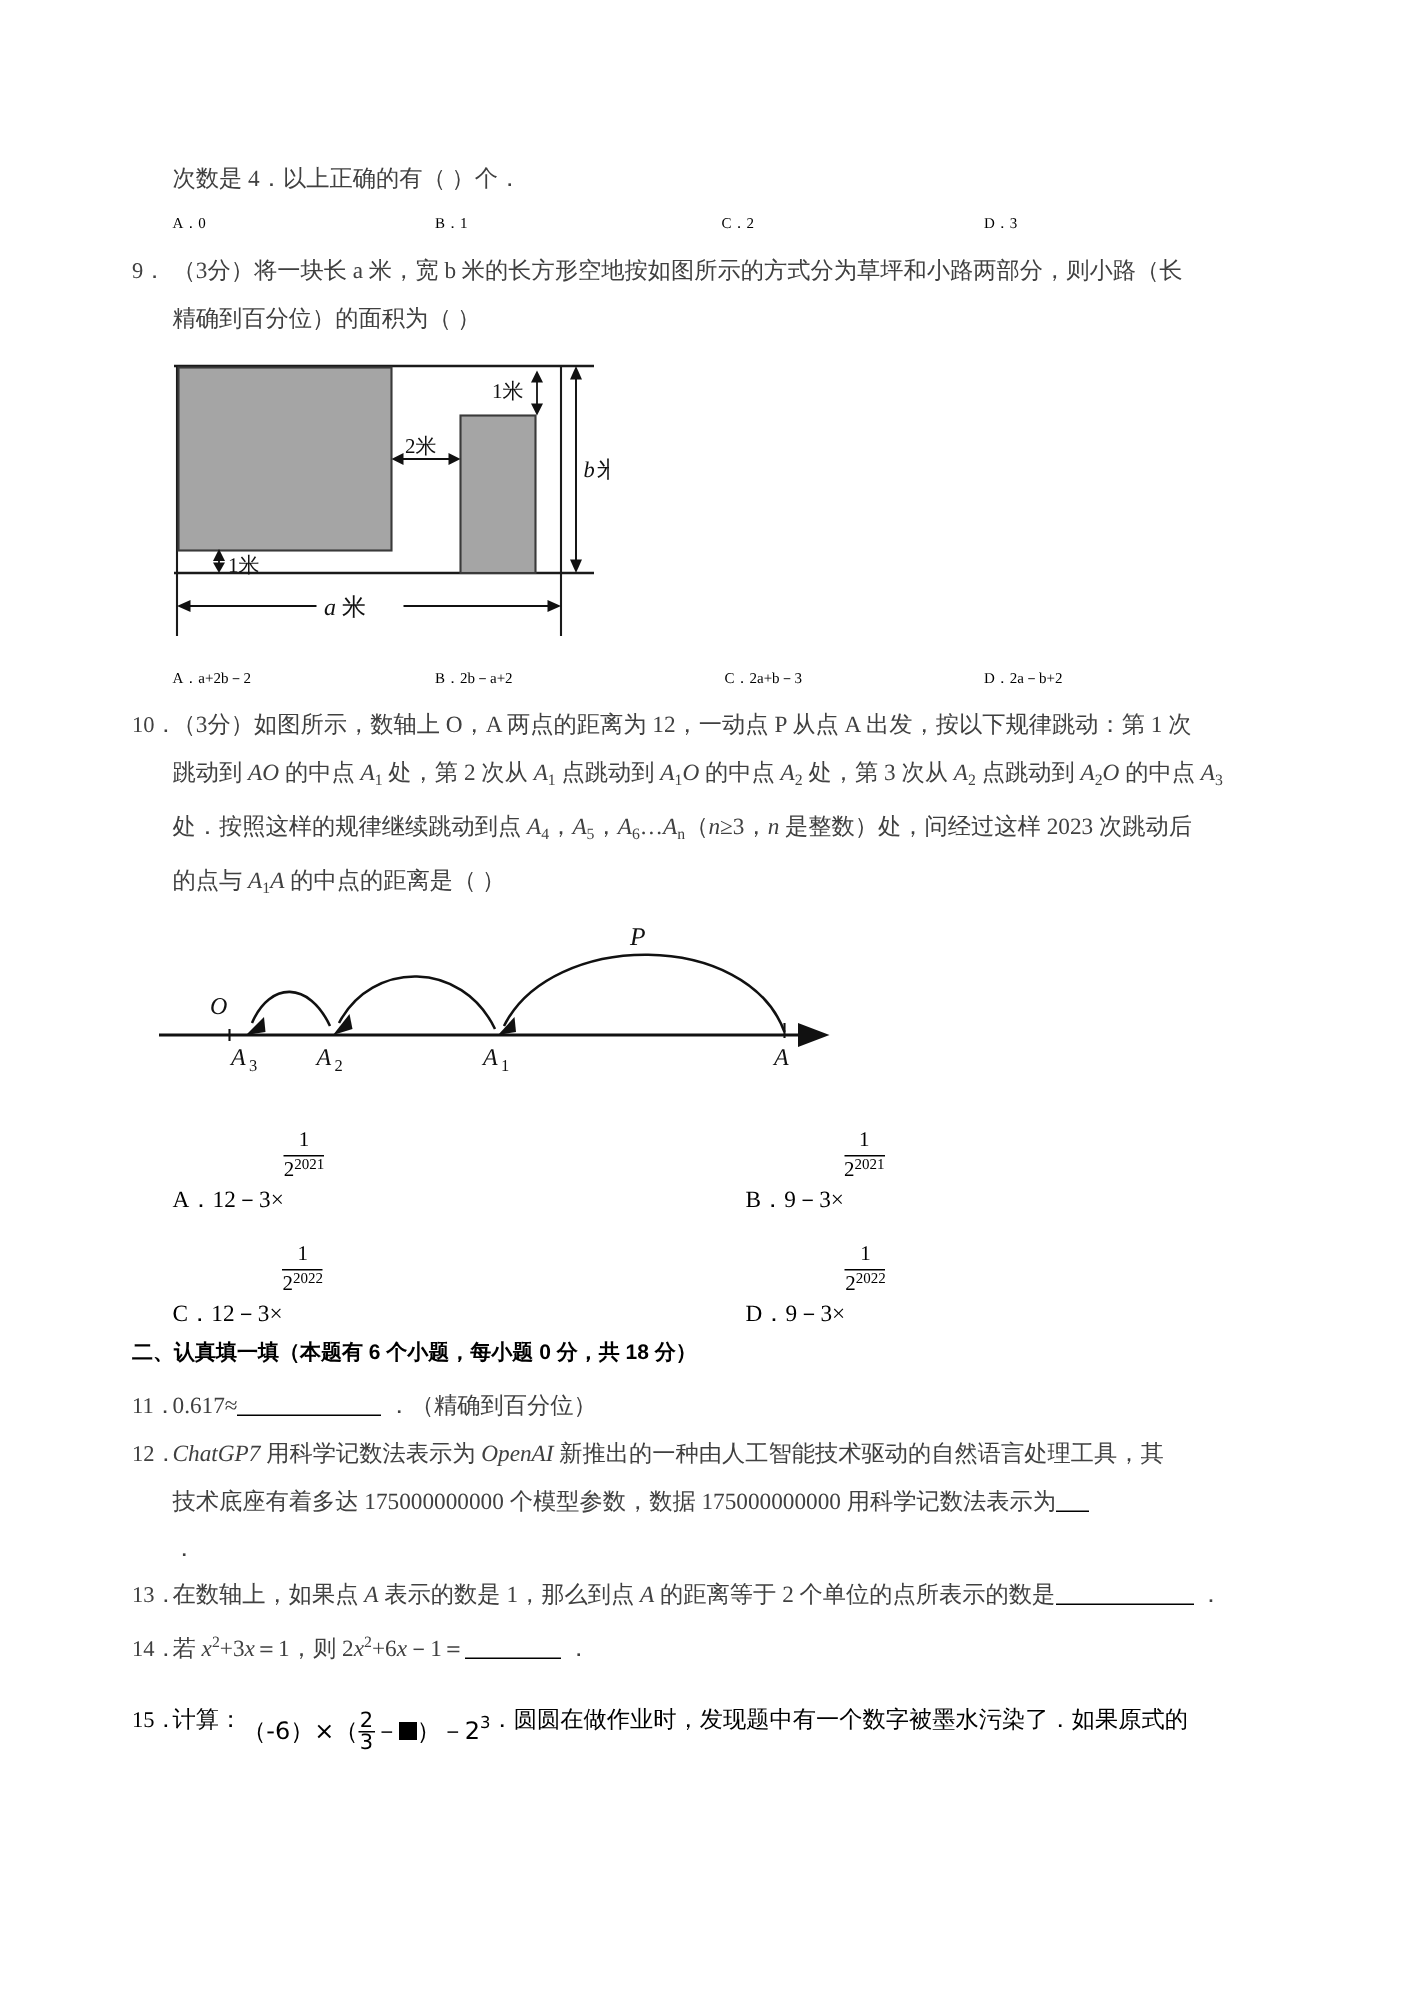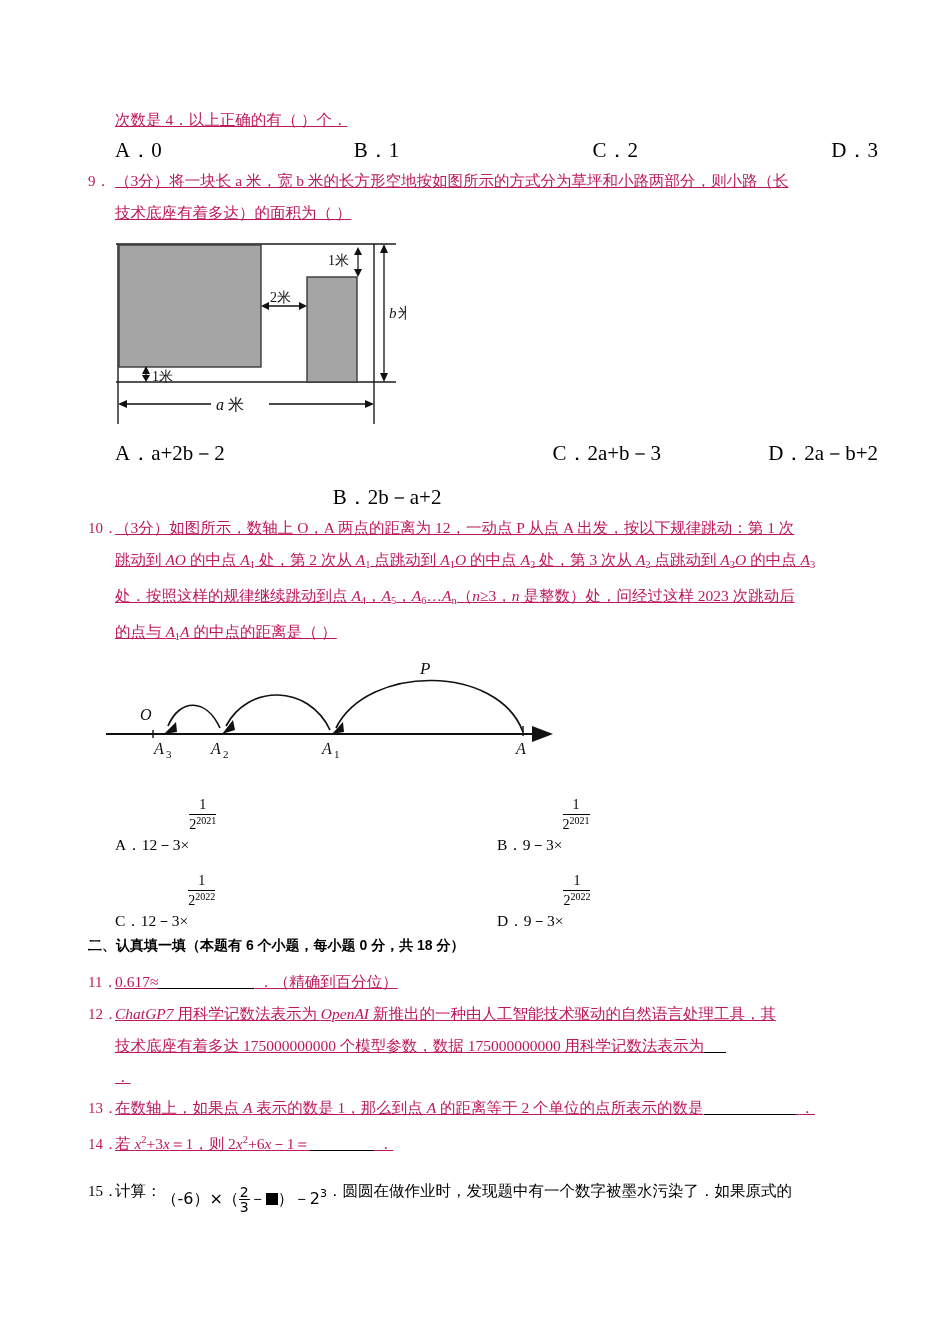--- a/index.html
+++ b/index.html
@@ -26,50 +26,48 @@
     position: absolute;
     left: 88px;
     top: 104px;
     width: 790px;
   }
 
   
   .qline {
     font-size: 15.5px;
     line-height: 31px;
-    color: #be185d;
-    white-space: nowrap;
-    text-decoration: underline;
+    color: #404040;
+    white-space: nowrap;
   }
   .indent-1 { padding-left: 27px; }
 
   .num {
     display: inline-block;
     width: 27px;
     margin-left: -27px;
     font-size: 15px;
   }
 
   .opt-row {
     display: flex;
-    font-size: 21px;
+    font-size: 10px;
     line-height: 30px;
     padding-left: 27px;
-    justify-content: space-between;
   }
   .opt {
     white-space: nowrap;
   }
   .opt-a { width: 175px; }
   .opt-b { width: 175px; }
-  .opt-c { width: 175px; }
+  .opt-c { width: 175px; margin-left: 16px; }
 
   .opt-row-9 { padding-left: 27px; }
   .opt-row-9 .opt-a { width: 175px; }
-  .opt-row-9 .opt-b { width: 177px; margin-top: 44px; }
+  .opt-row-9 .opt-b { width: 177px; }
   .opt-row-9 .opt-c { width: 173px; }
 
   i, .it { font-style: italic; }
   .sub {
     font-size: 10.5px;
     vertical-align: -3px;
   }
   .sup {
     font-size: 10.5px;
     vertical-align: 6px;
@@ -188,21 +186,21 @@
     <div class="opt-row">
       <span class="opt opt-a">A．0</span>
       <span class="opt opt-b">B．1</span>
       <span class="opt opt-c">C．2</span>
       <span class="opt">D．3</span>
     </div>
 
     <div class="qline indent-1">
       <span class="num">9．</span><span>（3分）将一块长 a 米，宽 b 米的长方形空地按如图所示的方式分为草坪和小路两部分，则小路（长</span>
     </div>
-    <div class="qline indent-1">技术底座有着多达）的面积为（      ）</div>
+    <div class="qline indent-1">精确到百分位）的面积为（      ）</div>
 
     <div class="fig1">
       <svg width="300" height="200" viewBox="0 0 300 200">
 
         <line x1="10" y1="10" x2="290" y2="10" stroke="#1a1a1a" stroke-width="1.6"></line>
         <line x1="10" y1="148" x2="290" y2="148" stroke="#1a1a1a" stroke-width="1.6"></line>
         <line x1="12" y1="10" x2="12" y2="190" stroke="#1a1a1a" stroke-width="1.4"></line>
         <line x1="268" y1="10" x2="268" y2="190" stroke="#1a1a1a" stroke-width="1.4"></line>
         <line x1="288" y1="10" x2="288" y2="148" stroke="#1a1a1a" stroke-width="0"></line>
 

